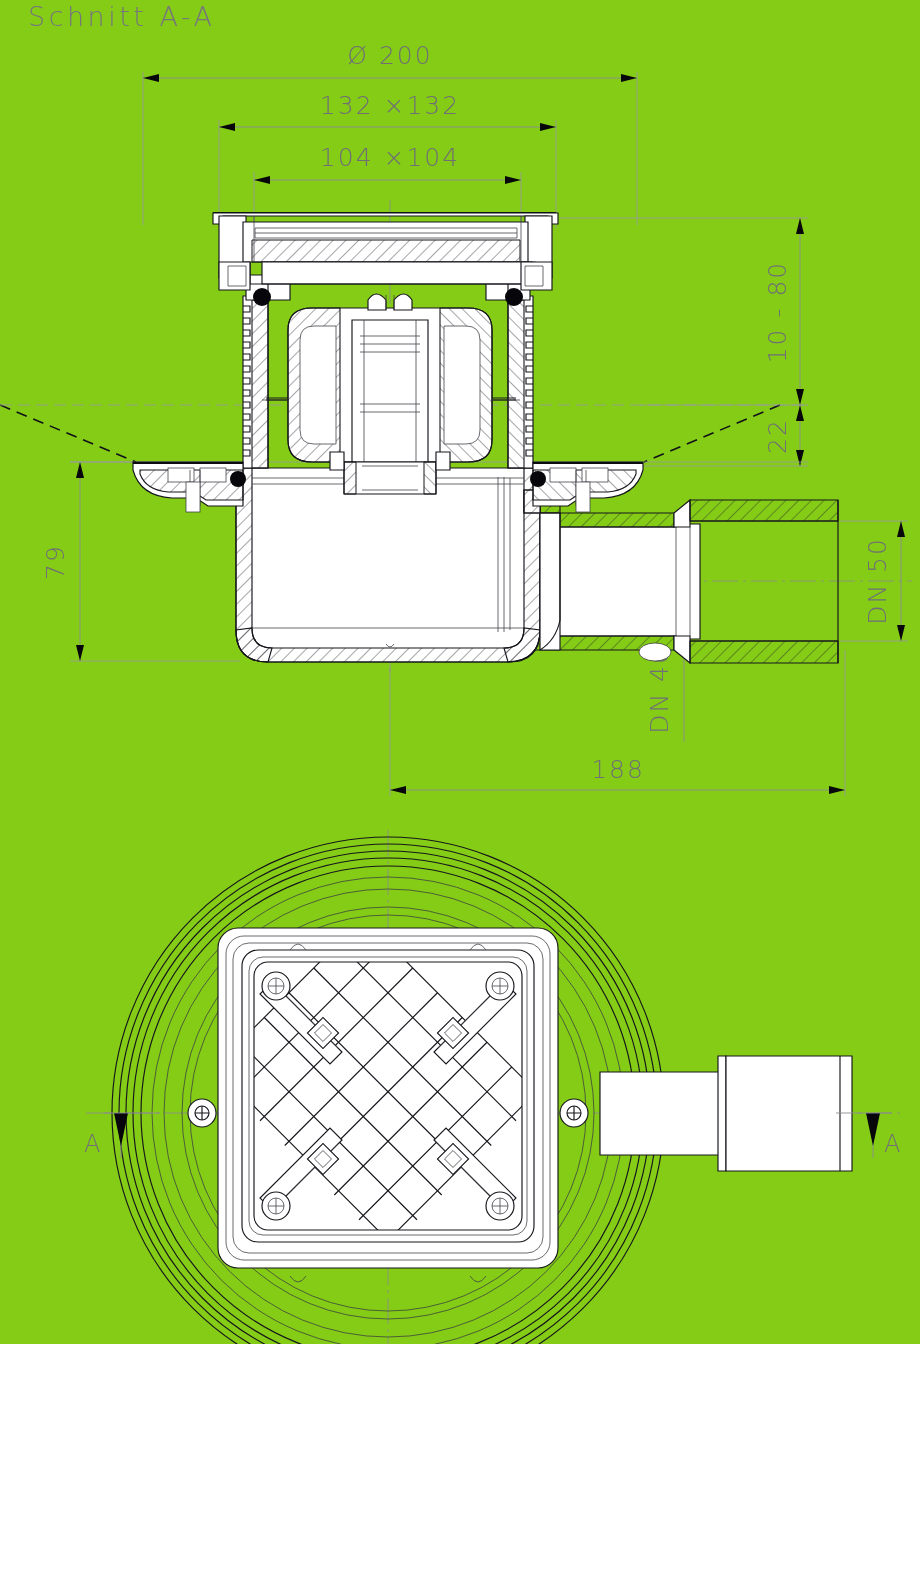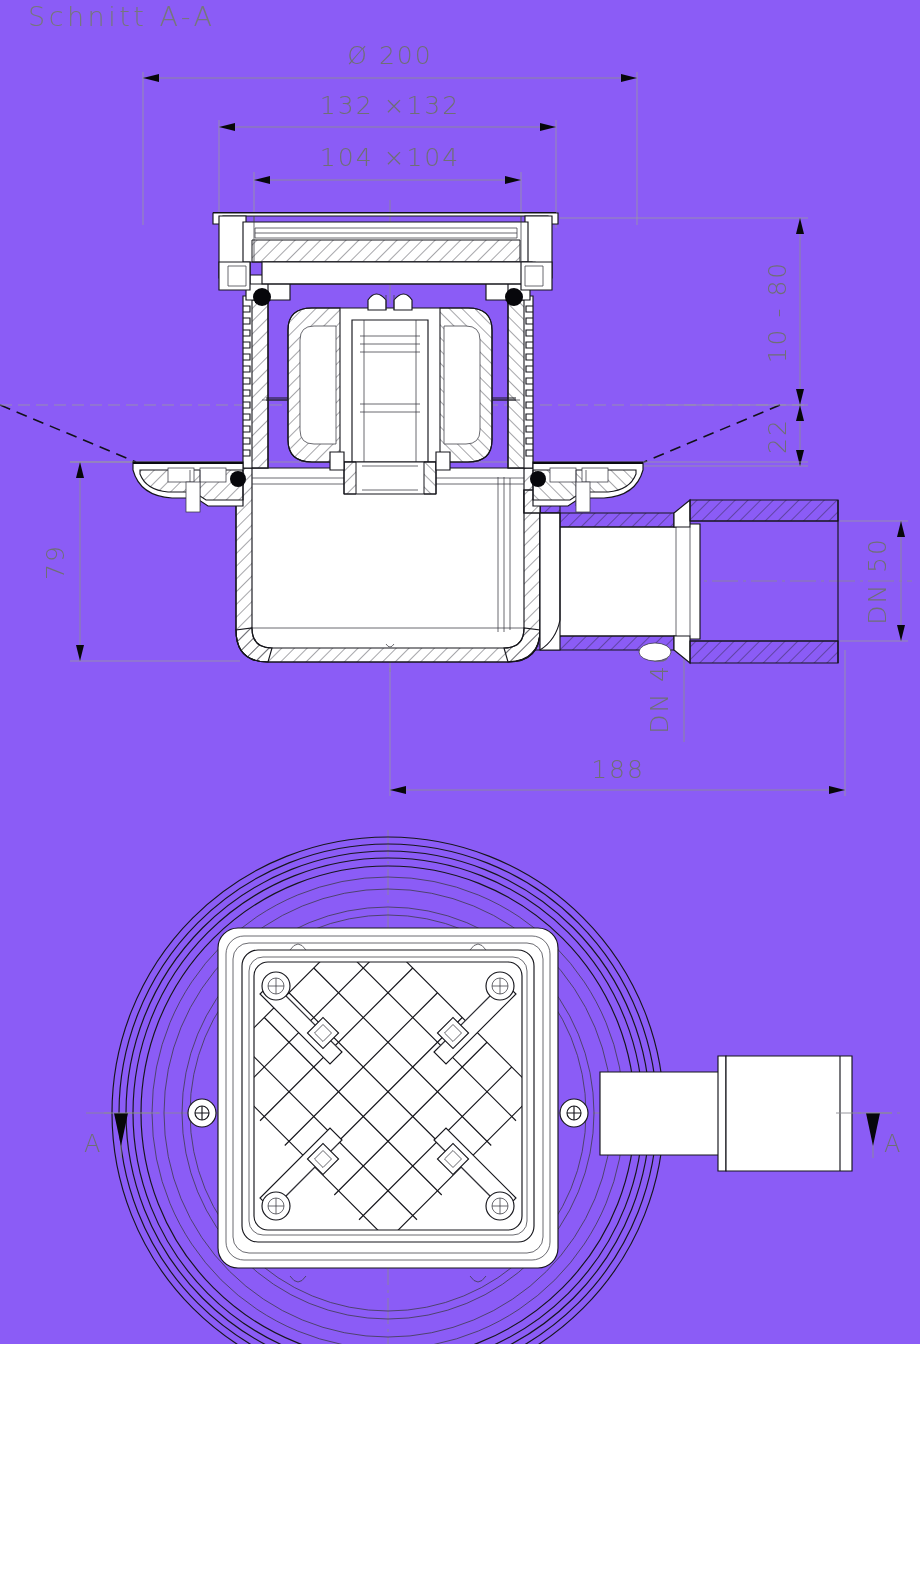--- a/index.html
+++ b/index.html
@@ -4,21 +4,21 @@
 <style>
   html, body {
     margin: 0;
     padding: 0;
     background: #ffffff;
   }
   #sheet {
     position: relative;
     width: 920px;
     height: 1344px;
-    background: #8b5cf6;
+    background: #84cc16;
     overflow: hidden;
     font-family: "DejaVu Sans", sans-serif;
   }
   #drawing-svg {
     position: absolute;
     left: 0;
     top: 0;
     width: 920px;
     height: 1576px;
   }

